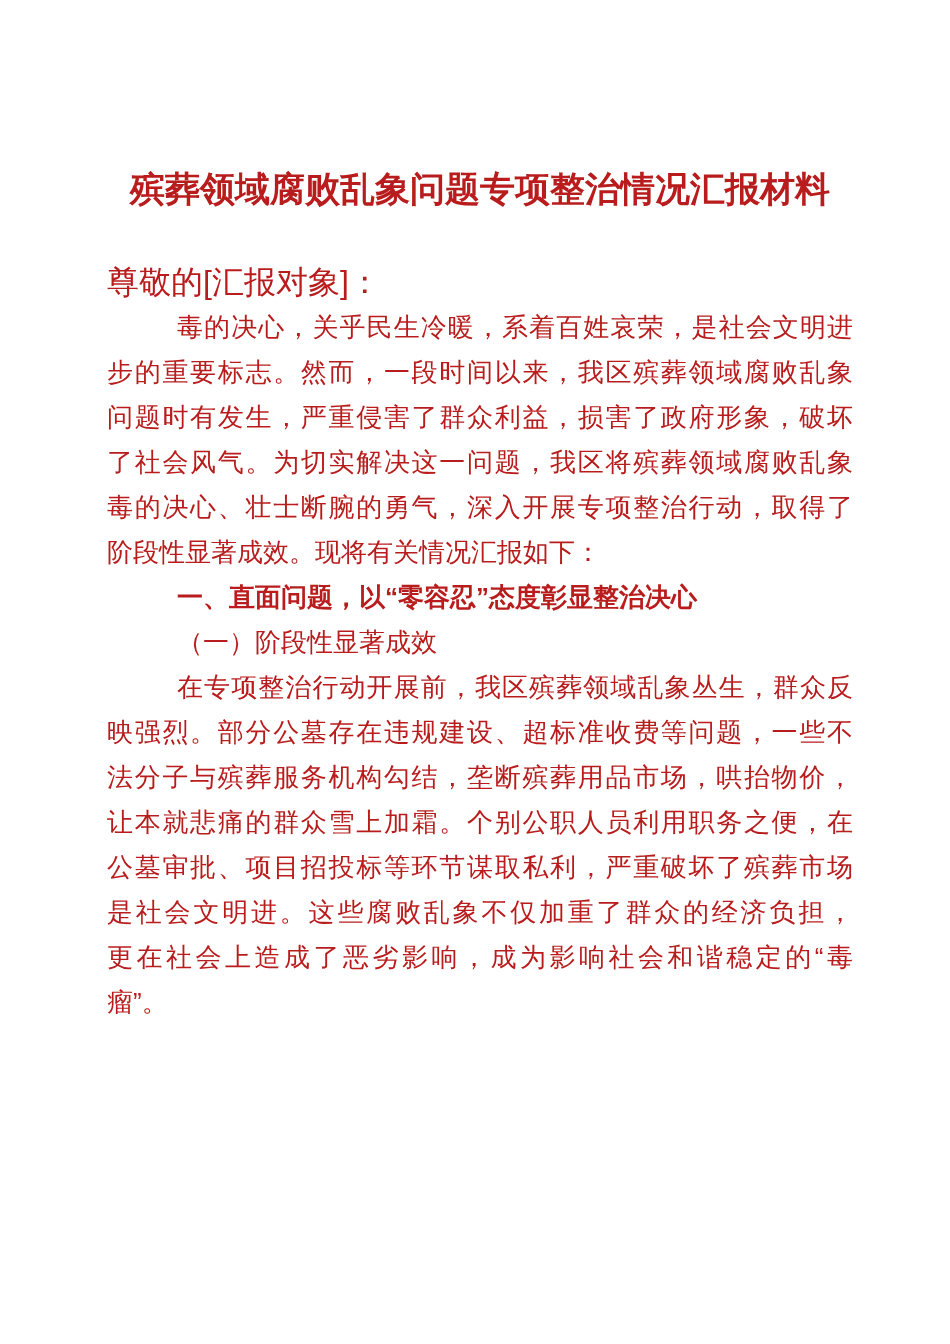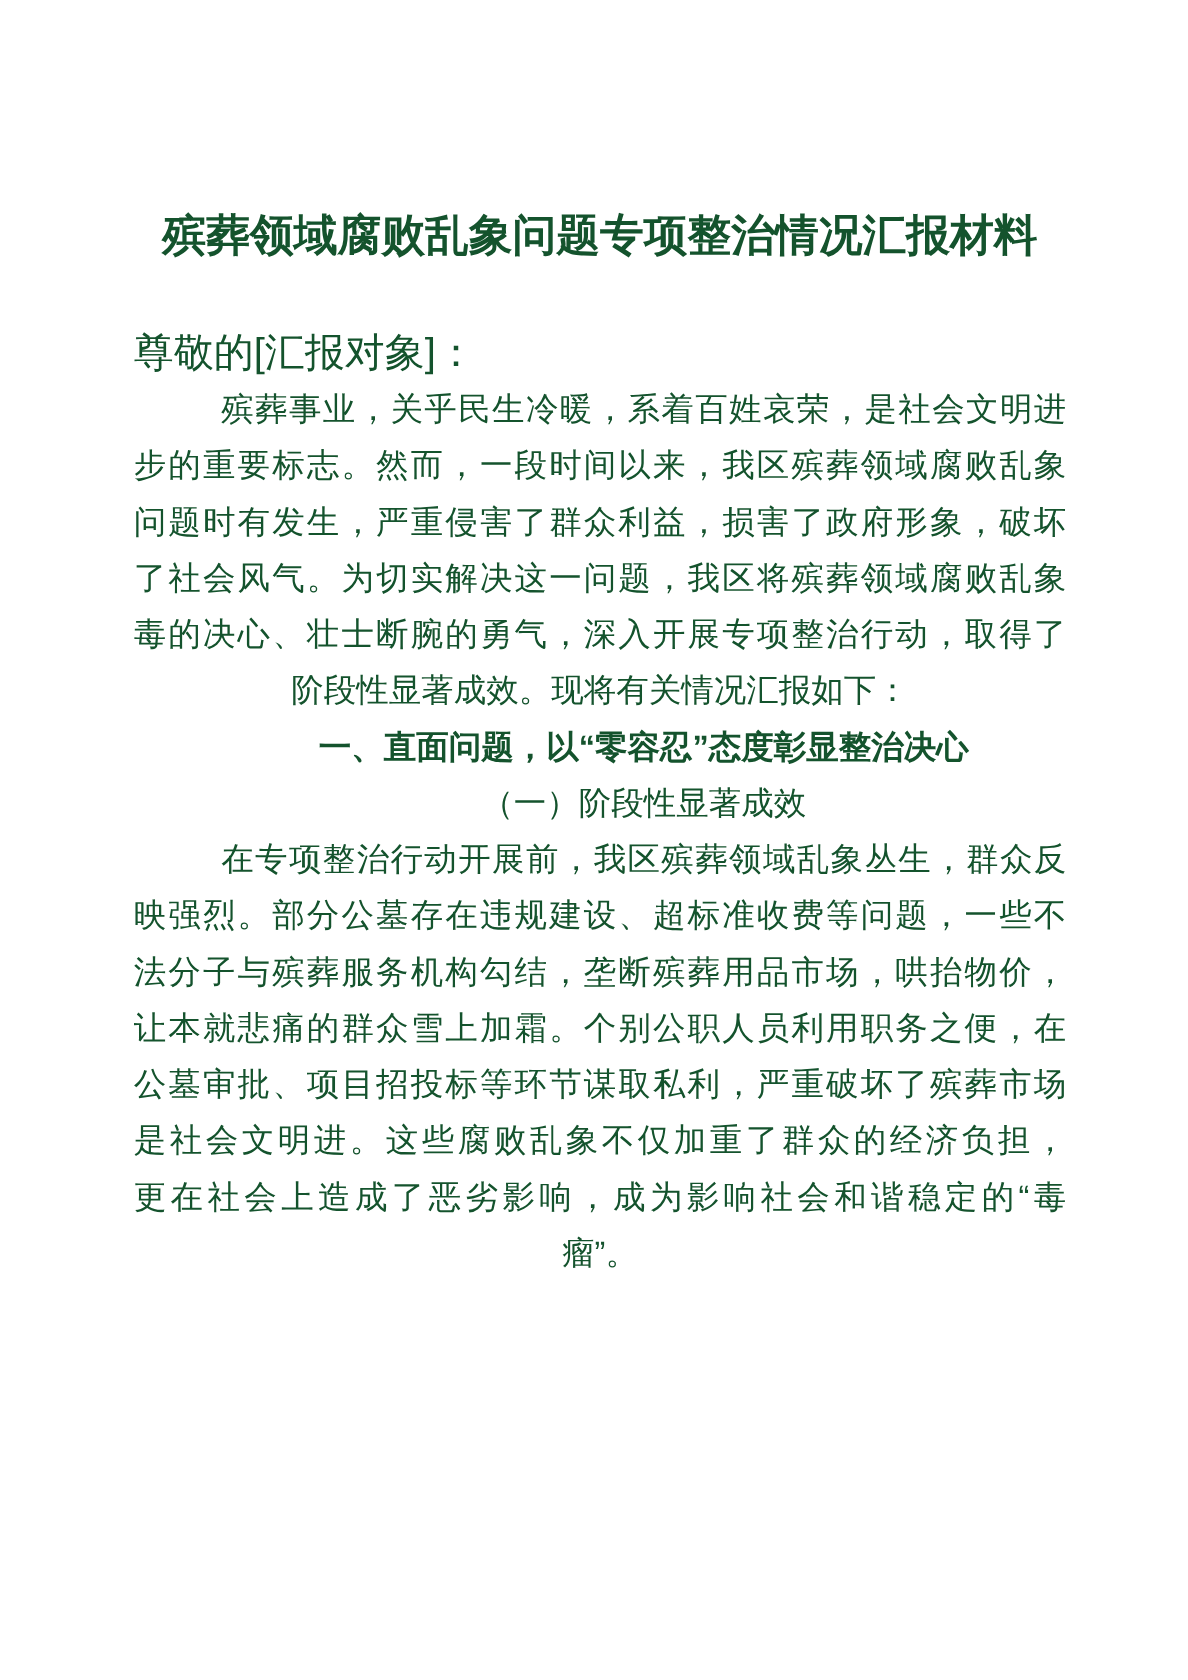--- a/index.html
+++ b/index.html
@@ -6,21 +6,21 @@
     margin: 0;
     padding: 0;
     background: #ffffff;
   }
   .page {
     position: relative;
     width: 950px;
     height: 1344px;
     box-sizing: border-box;
     background: #ffffff;
-    color: #14532d;
+    color: #b91c1c;
     font-family: "Liberation Sans", sans-serif;
     padding-left: 107px;
     padding-right: 97px;
     overflow: hidden;
   }
   .doc-title {
     margin-top: 166px;
     font-size: 35px;
     font-weight: 700;
     line-height: 45px;
@@ -32,21 +32,20 @@
     margin-top: 49px;
     font-size: 32px;
     line-height: 45px;
   }
   .line {
     font-size: 26px;
     line-height: 45px;
     height: 45px;
     white-space: nowrap;
     overflow: visible;
-    text-align: center;
   }
   .just {
     white-space: normal;
     text-align: justify;
     text-align-last: justify;
     text-justify: inter-character;
   }
   .indent {
     text-indent: 70px;
   }
@@ -57,21 +56,21 @@
 </head>
 <body>
 
 <div class="page">
 
   <div class="doc-title">殡葬领域腐败乱象问题专项整治情况汇报材料</div>
 
   <div class="salutation">尊敬的[汇报对象]：</div>
 
   <div>
-    <div class="line just indent">殡葬事业，关乎民生冷暖，系着百姓哀荣，是社会文明进</div>
+    <div class="line just indent">毒的决心，关乎民生冷暖，系着百姓哀荣，是社会文明进</div>
     <div class="line just">步的重要标志。然而，一段时间以来，我区殡葬领域腐败乱象</div>
     <div class="line just">问题时有发生，严重侵害了群众利益，损害了政府形象，破坏</div>
     <div class="line just">了社会风气。为切实解决这一问题，我区将殡葬领域腐败乱象</div>
     <div class="line just">毒的决心、壮士断腕的勇气，深入开展专项整治行动，取得了</div>
     <div class="line">阶段性显著成效。现将有关情况汇报如下：</div>
   </div>
 
   <div class="line h1 indent">一、直面问题，以“零容忍”态度彰显整治决心</div>
 
   <div class="line indent">（一）阶段性显著成效</div>

